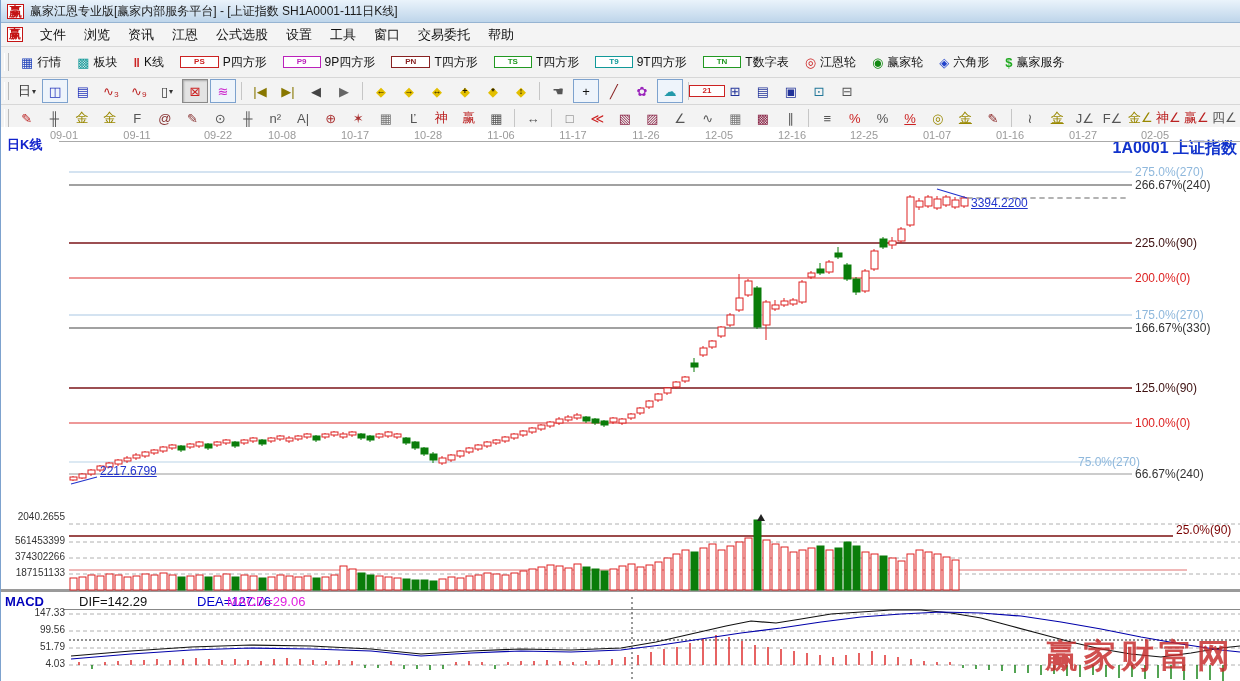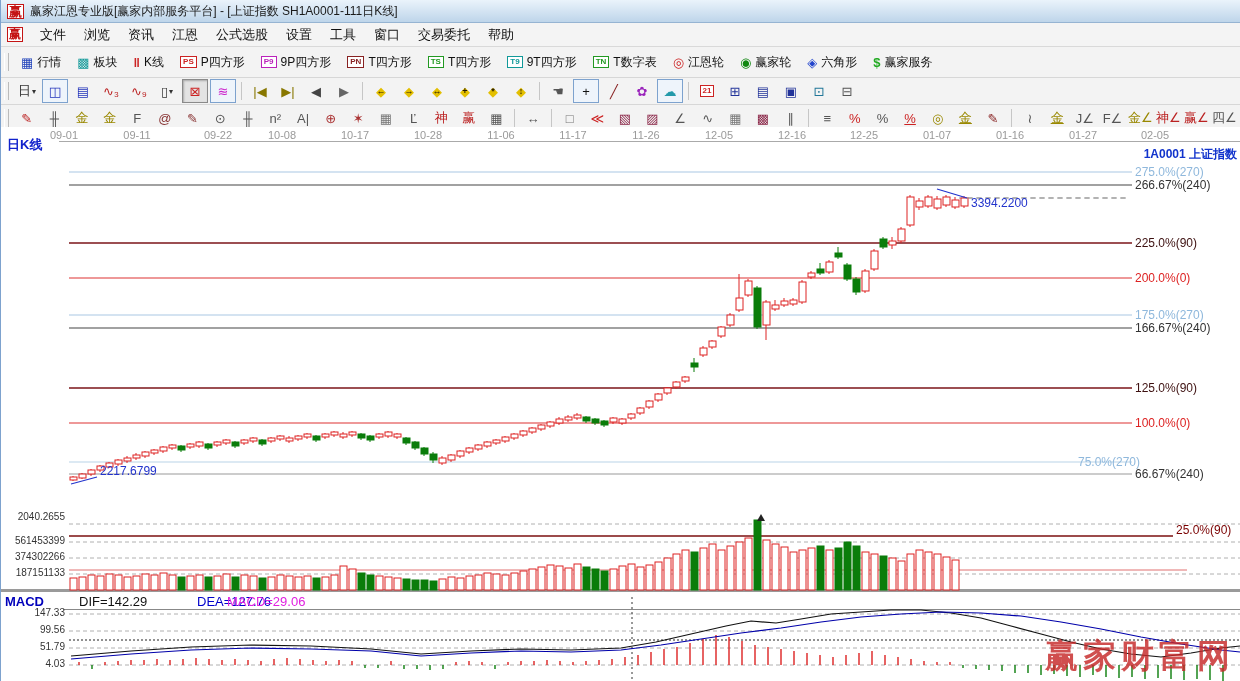--- a/index.html
+++ b/index.html
@@ -21,29 +21,29 @@
   .tb3{height:26px;}
   .grip{width:3px;height:18px;border-left:1px solid #fff;border-right:1px solid #bbb;margin:0 4px 0 1px;}
   .tbtn{display:inline-flex;align-items:center;gap:4px;height:24px;padding:0 7px;font-size:12px;color:#111;border:1px solid transparent;}
   .ibtn{position:relative;display:inline-flex;align-items:center;justify-content:center;width:24px;height:22px;margin:0 1px;
         font-size:14px;border:1px solid transparent;}
   .ibtn.sel{border:1px solid #7da2ce;background:#eef4fb;}
   .ibtn.pressed{border:1px solid #8a8a8a;background:#e3e3e3;box-shadow:inset 1px 1px 2px rgba(0,0,0,.25);}
   .ibtn .ov{position:absolute;font-size:9px;font-weight:bold;color:#221800;}
   .ibtn .dd{font-size:8px;color:#333;margin-left:1px;}
   .ibtn.u .gl{text-decoration:underline;}
-  .boxic{display:inline-block;border:1px solid currentColor;font-size:8px;font-weight:bold;line-height:10px;padding:0 2px;background:#fff;}
+  .boxic{display:inline-block;border:1px solid currentColor;font-size:8px;font-weight:bold;line-height:10px;padding:0 13px;background:#fff;}
   .vsep{width:1px;height:18px;background:#c6c6c6;margin:0 4px;}
   
   #chart{position:absolute;left:0;top:127px;width:1240px;height:554px;background:#fff;}
   #chart .abs{position:absolute;}
   .datelab{position:absolute;top:2px;font-size:11px;color:#9a9a9a;width:40px;text-align:center;}
   .lvl{position:absolute;font-size:12px;white-space:nowrap;}
   .axlab{position:absolute;left:0;width:64px;text-align:right;font-size:10px;color:#333;}
-  .blue-ann{position:absolute;color:#2233cc;font-size:12px;white-space:nowrap;}
+  .blue-ann{position:absolute;color:#2233cc;font-size:12px;white-space:nowrap;text-decoration:underline;}
   .macdhdr{position:absolute;font-size:13px;font-weight:bold;white-space:nowrap;}
   #watermark{position:absolute;right:6px;bottom:2px;font-size:33px;font-weight:bold;letter-spacing:5px;
              color:rgba(198,40,40,.82);font-family:"DejaVu Serif","Liberation Serif",serif;}
   svg{position:absolute;left:0;top:0;}
 </style>
 </head>
 <body>
 
 <div id="app">
   <div class="titlebar">
@@ -343,21 +343,21 @@
       <div class="ibtn">
         <span class="gl" style="color: rgb(187, 34, 34); font-size: 13px;">赢∠</span>
       </div>
       <div class="ibtn">
         <span class="gl" style="color: rgb(85, 85, 85); font-size: 13px;">四∠</span>
       </div>
     </div>
 
   <div id="chart">
     <div class="abs" style="left:6px;top:9px;color:#1122cc;font-size:13px;font-weight:bold;">日K线</div>
-    <div class="abs" style="right:4px;top:19px;color:#1133cc;font-size:12px;font-weight:bold;">1A0001  上证指数</div>
+    <div class="abs" style="right:4px;top:11px;color:#1133cc;font-size:16px;font-weight:bold;">1A0001  上证指数</div>
     <div class="abs" style="left:58px;top:14px;right:0;height:1px;background:#aaa;"></div>
     <div id="dates">
         <div class="datelab" style="left: 43px;">09-01</div>
         <div class="datelab" style="left: 116px;">09-11</div>
         <div class="datelab" style="left: 197px;">09-22</div>
         <div class="datelab" style="left: 261px;">10-08</div>
         <div class="datelab" style="left: 334px;">10-17</div>
         <div class="datelab" style="left: 407px;">10-28</div>
         <div class="datelab" style="left: 480px;">11-06</div>
         <div class="datelab" style="left: 552px;">11-17</div>
@@ -798,21 +798,21 @@
         <polyline points="936,189 966,198" fill="none" stroke="#2233cc" stroke-width="1.2"></polyline>
         <line x1="966" y1="198" x2="1128" y2="198" stroke="#999" stroke-width="1" stroke-dasharray="5,4"></line>
       </svg>
 
     <div id="levels">
         <div class="lvl" style="left: 1134px; top: 38px; color: rgb(143, 184, 220);">275.0%(270)</div>
         <div class="lvl" style="left: 1134px; top: 51px; color: rgb(51, 51, 51);">266.67%(240)</div>
         <div class="lvl" style="left: 1134px; top: 109px; color: rgb(61, 16, 16);">225.0%(90)</div>
         <div class="lvl" style="left: 1134px; top: 144px; color: rgb(221, 34, 34);">200.0%(0)</div>
         <div class="lvl" style="left: 1134px; top: 181px; color: rgb(143, 184, 220);">175.0%(270)</div>
-        <div class="lvl" style="left: 1134px; top: 194px; color: rgb(51, 51, 51);">166.67%(240)</div>
+        <div class="lvl" style="left: 1134px; top: 194px; color: rgb(51, 51, 51);">166.67%(330)</div>
         <div class="lvl" style="left: 1134px; top: 254px; color: rgb(61, 16, 16);">125.0%(90)</div>
         <div class="lvl" style="left: 1134px; top: 289px; color: rgb(221, 34, 34);">100.0%(0)</div>
         <div class="lvl" style="left: 1077px; top: 328px; color: rgb(143, 184, 220);">75.0%(270)</div>
         <div class="lvl" style="left: 1134px; top: 340px; color: rgb(51, 51, 51);">66.67%(240)</div>
       </div>
     <div id="axlabs">
         <div class="axlab" style="top: 384px;">2040.2655</div>
         <div class="axlab" style="top: 408px;">561453399</div>
         <div class="axlab" style="top: 424px;">374302266</div>
         <div class="axlab" style="top: 440px;">187151133</div>

